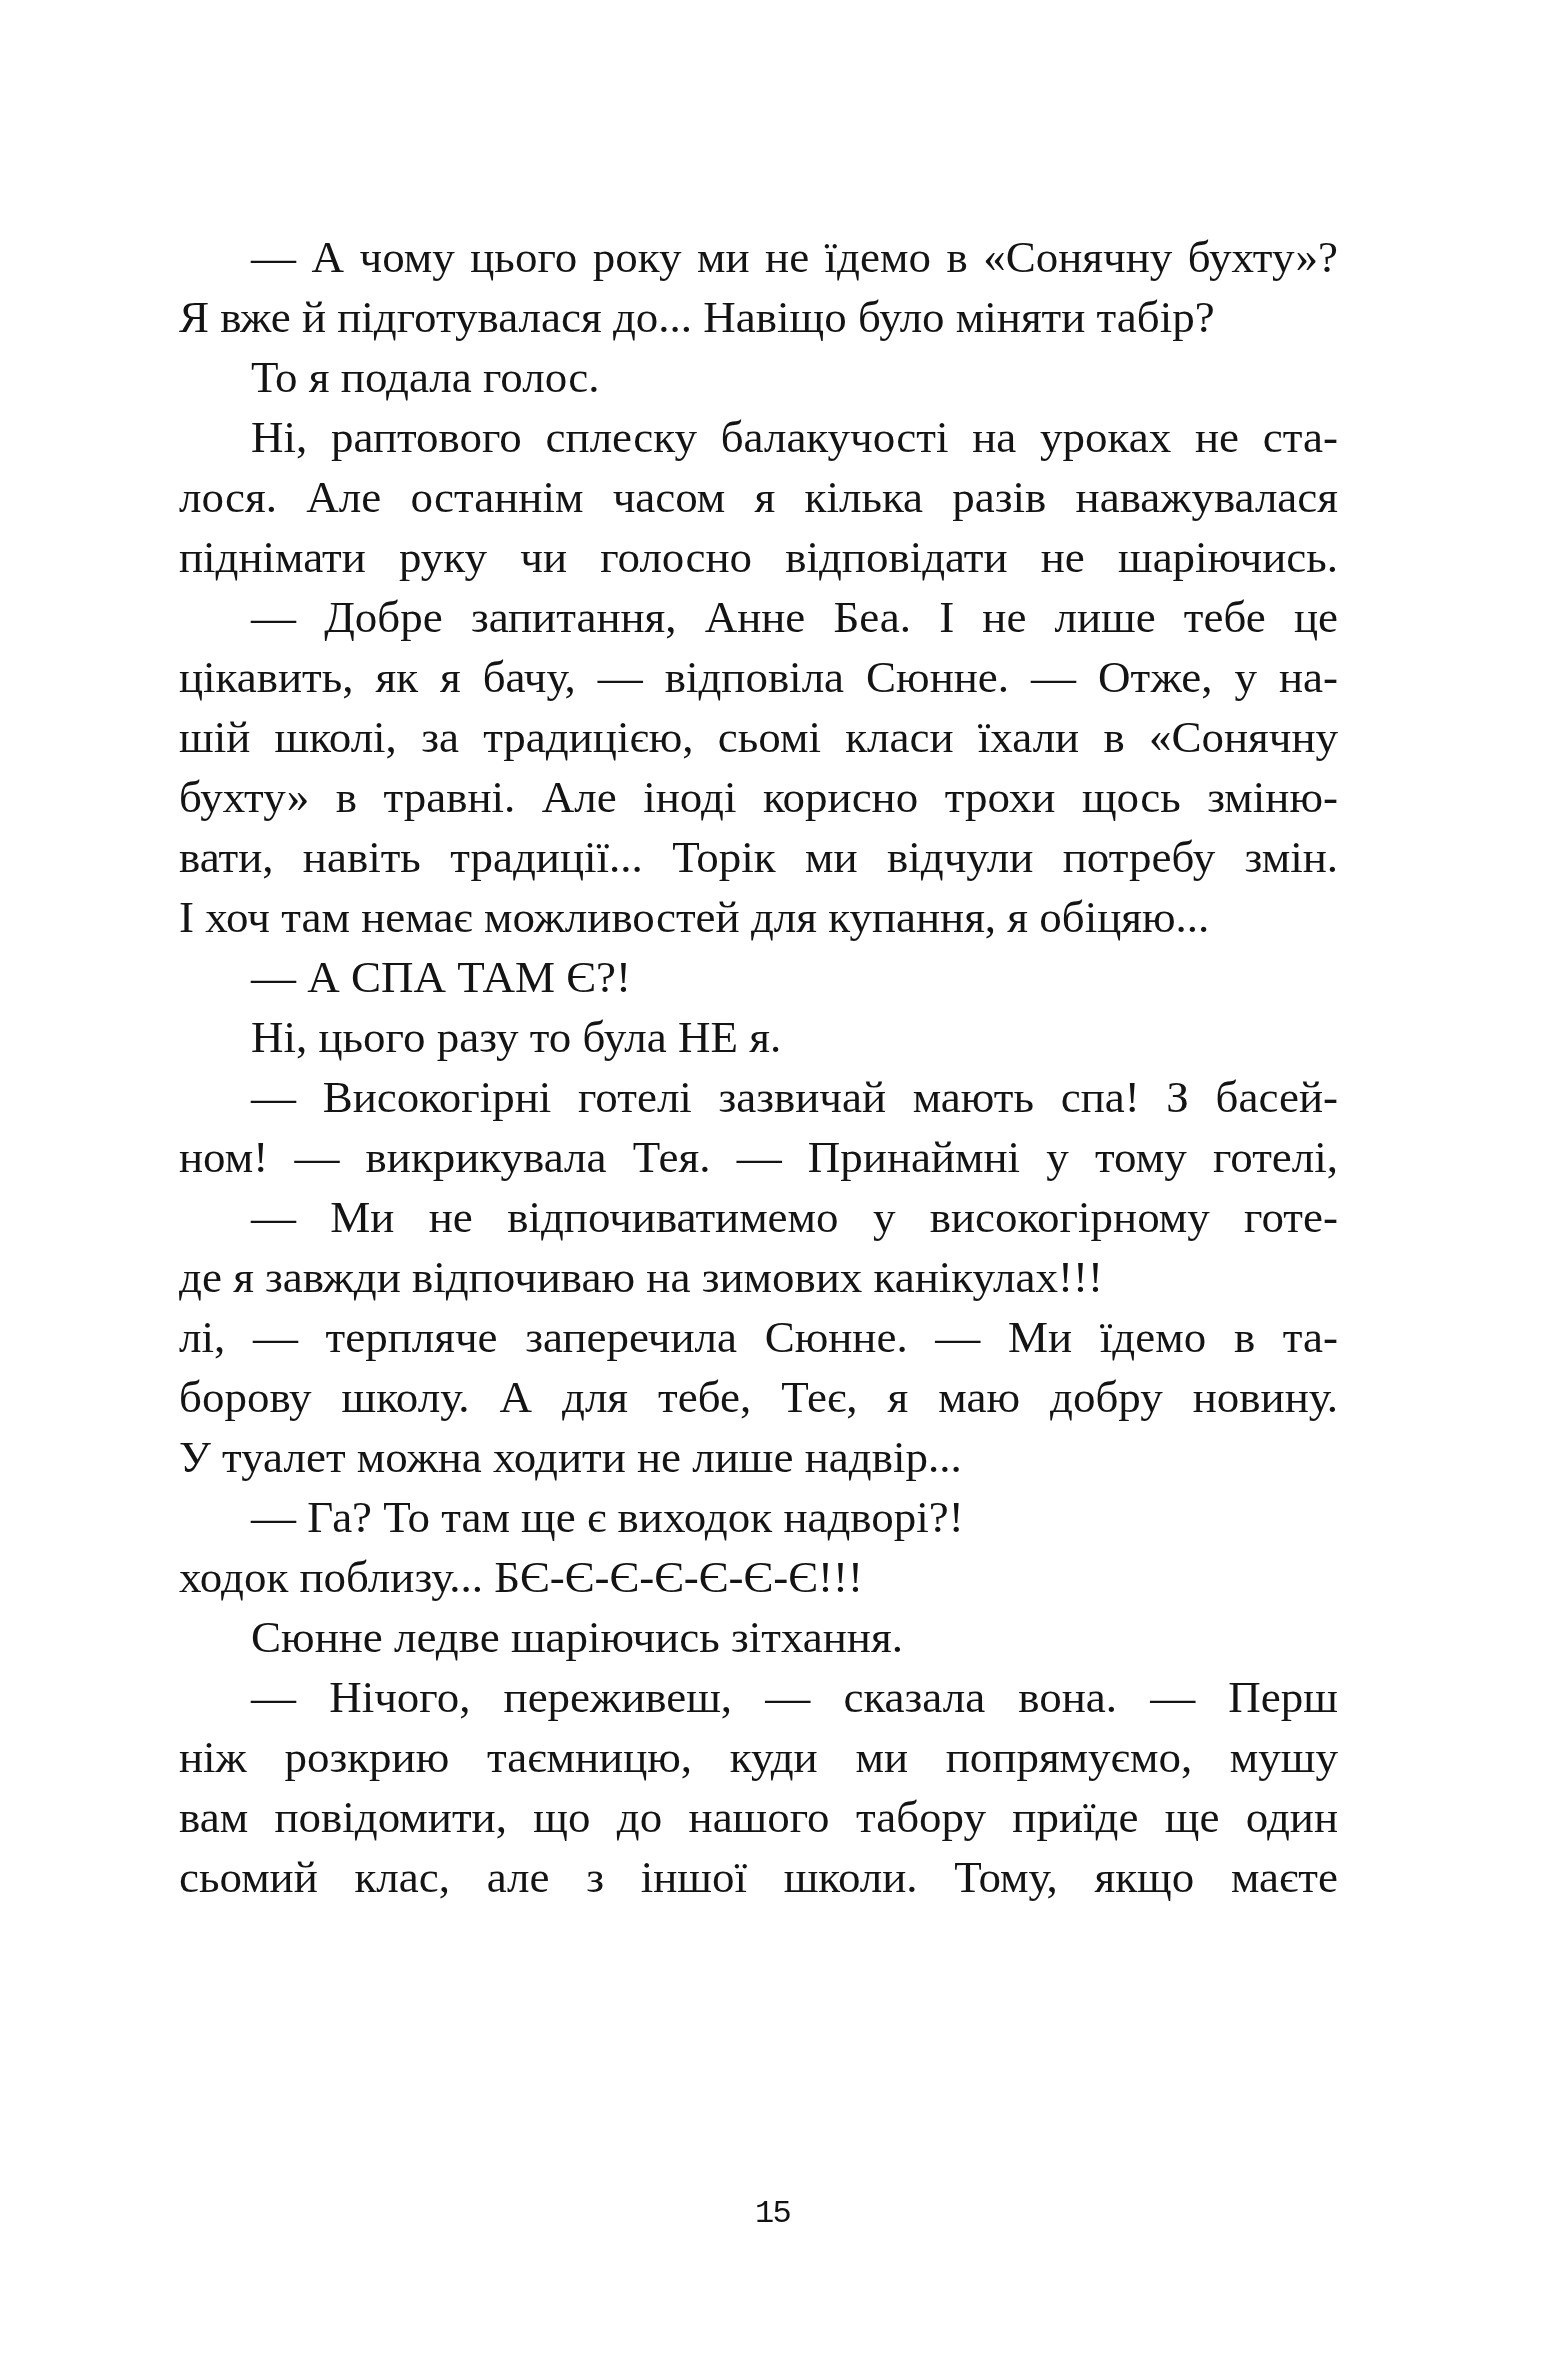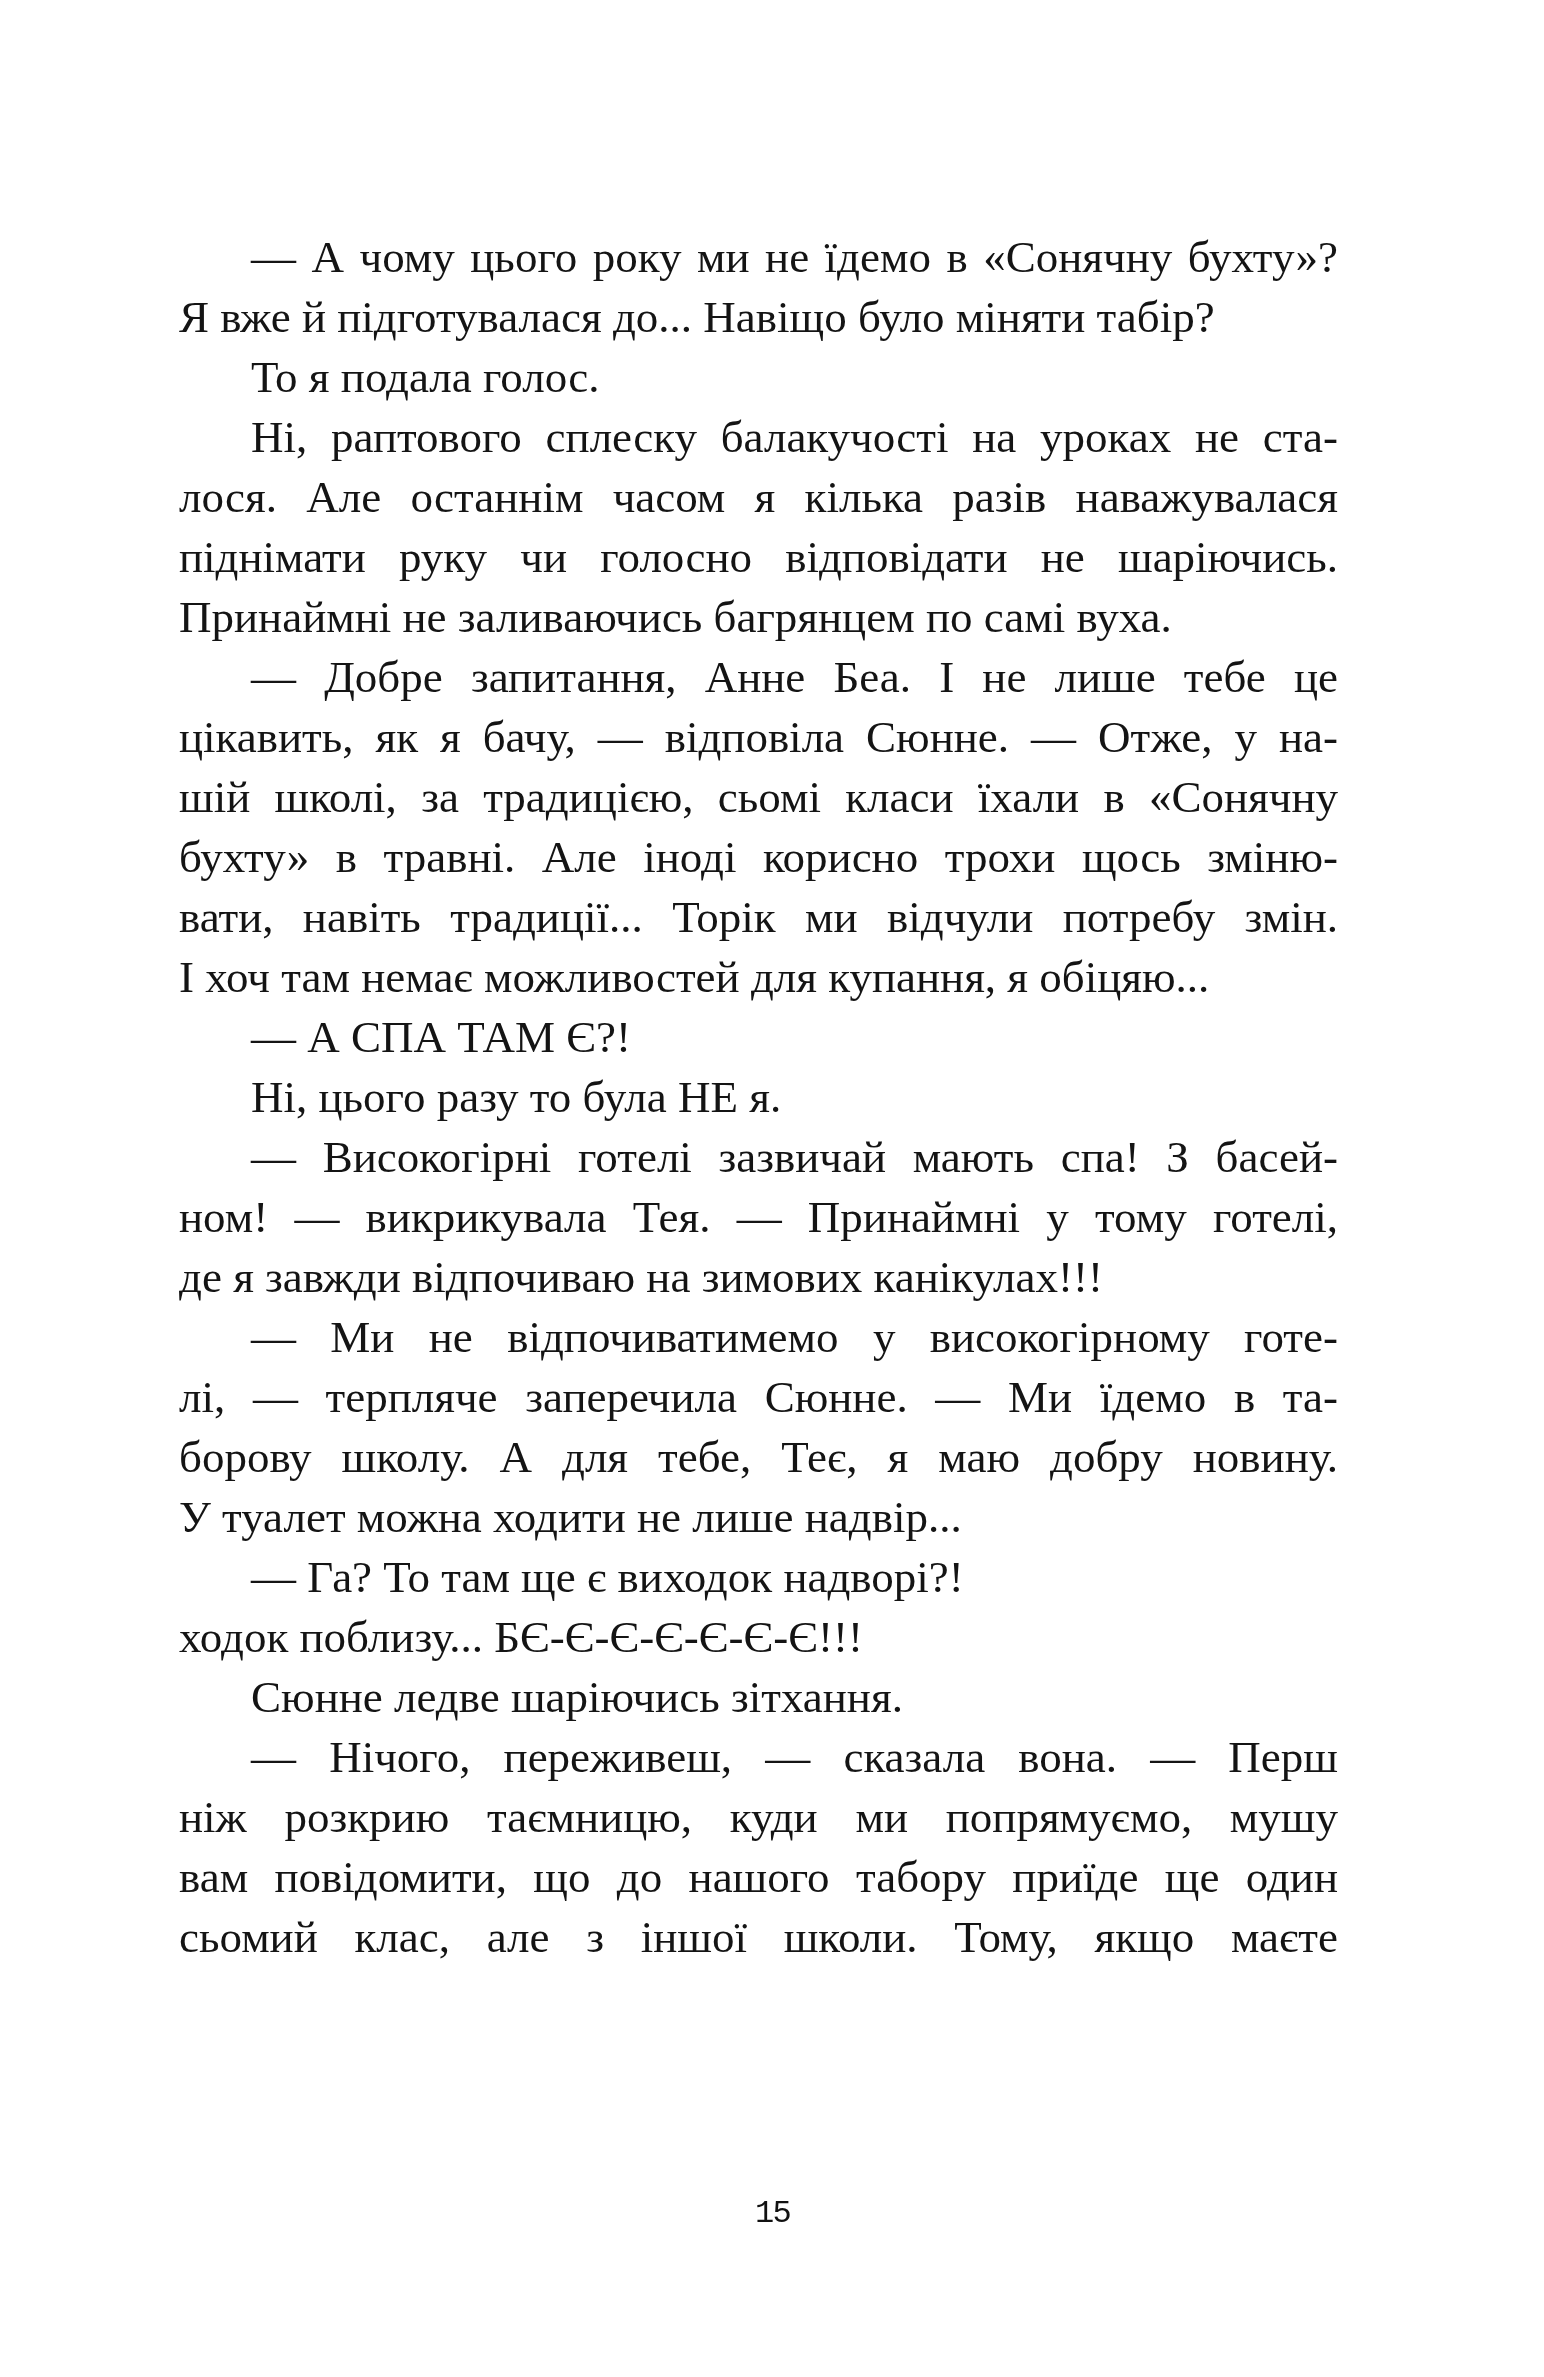--- a/index.html
+++ b/index.html
@@ -27,33 +27,32 @@
 <body>
 
 <div class="page">
   <div class="text-block" id="text-block">
       <div class="line justify indent"><span>— А чому цього року ми не їдемо в «Сонячну бухту»?</span></div>
       <div class="line"><span>Я вже й підготувалася до... Навіщо було міняти табір?</span></div>
       <div class="line indent"><span>То я подала голос.</span></div>
       <div class="line justify indent"><span>Ні, раптового сплеску балакучості на уроках не ста-</span></div>
       <div class="line justify"><span>лося. Але останнім часом я кілька разів наважувалася</span></div>
       <div class="line justify"><span>піднімати руку чи голосно відповідати не шаріючись.</span></div>
-      <div class="line"><span>Принаймні не заливаючись багрянцем по самі вуха.</span></div>
       <div class="line justify indent"><span>— Добре запитання, Анне Беа. І не лише тебе це</span></div>
       <div class="line justify"><span>цікавить, як я бачу, — відповіла Сюнне. — Отже, у на-</span></div>
       <div class="line justify"><span>шій школі, за традицією, сьомі класи їхали в «Сонячну</span></div>
       <div class="line justify"><span>бухту» в травні. Але іноді корисно трохи щось зміню-</span></div>
       <div class="line justify"><span>вати, навіть традиції... Торік ми відчули потребу змін.</span></div>
       <div class="line"><span>І хоч там немає можливостей для купання, я обіцяю...</span></div>
       <div class="line indent"><span>— А СПА ТАМ Є?!</span></div>
       <div class="line indent"><span>Ні, цього разу то була </span><span class="seg-italic">НЕ</span><span> я.</span></div>
       <div class="line justify indent"><span>— Високогірні готелі зазвичай мають спа! З басей-</span></div>
       <div class="line justify"><span>ном! — викрикувала Тея. — Принаймні у тому готелі,</span></div>
+      <div class="line justify indent"><span>— Ми не відпочиватимемо у високогірному готе-</span></div>
       <div class="line"><span>де </span><span class="seg-italic">я</span><span> завжди відпочиваю на зимових канікулах!!!</span></div>
-      <div class="line justify indent"><span>— Ми не відпочиватимемо у високогірному готе-</span></div>
       <div class="line justify"><span>лі, — терпляче заперечила Сюнне. — Ми їдемо в та-</span></div>
       <div class="line justify"><span>борову школу. А для тебе, Теє, я маю добру новину.</span></div>
       <div class="line"><span>У туалет можна ходити не лише надвір...</span></div>
       <div class="line indent"><span>— Га? То там ще є виходок надворі?!</span></div>
       <div class="line"><span class="seg-italic">ходок</span><span> поблизу... БЄ-Є-Є-Є-Є-Є-Є!!!</span></div>
       <div class="line indent"><span>Сюнне ледве шаріючись зітхання.</span></div>
       <div class="line justify indent"><span>— Нічого, переживеш, — сказала вона. — Перш</span></div>
       <div class="line justify"><span>ніж розкрию таємницю, куди ми попрямуємо, мушу</span></div>
       <div class="line justify"><span>вам повідомити, що до нашого табору приїде ще один</span></div>
       <div class="line justify"><span>сьомий клас, але з іншої школи. Тому, якщо маєте</span></div>

